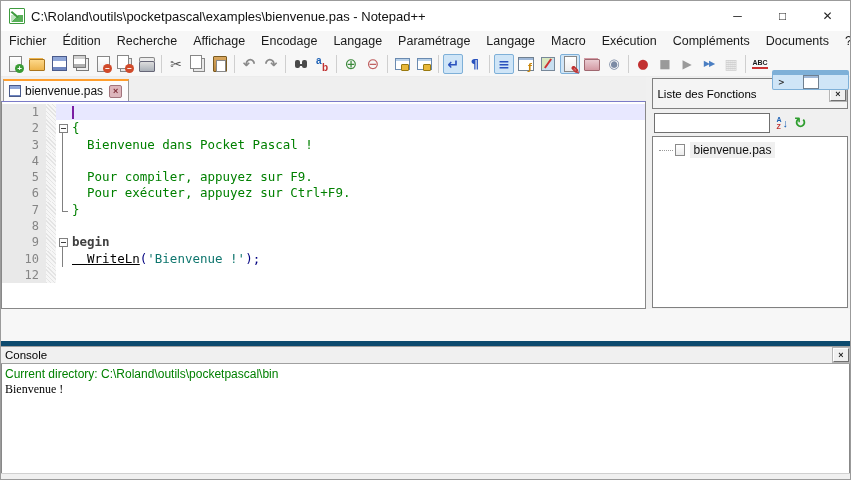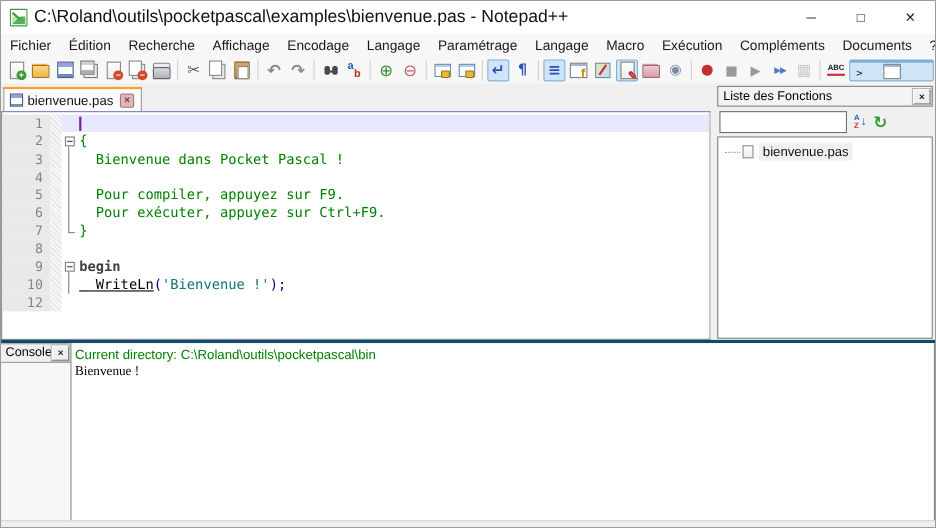--- a/index.html
+++ b/index.html
@@ -4,21 +4,21 @@
 <style>
   * { margin:0; padding:0; box-sizing:border-box; }
   html,body { width:851px; height:480px; font-family:"Liberation Sans","DejaVu Sans",sans-serif; background:#fff; }
   .win { width:851px; height:480px; border:1px solid #9b9b9b; display:flex; flex-direction:column; background:#f7f7f7; overflow:hidden; }
 
   
   .titlebar { height:30px; background:#fff; display:flex; align-items:center; flex:none; }
   .npp-icon { width:16px; height:16px; margin:0 6px 0 8px; position:relative; background:#fff; border:1px solid #3e9b3e; border-radius:1px; flex:none; }
   .npp-icon::before { content:""; position:absolute; left:1px; right:1px; bottom:1px; height:7px; background:linear-gradient(135deg,#bfe3bf 0 40%,#58b058 40%); }
   .npp-icon::after { content:""; position:absolute; left:2px; top:2px; width:9px; height:2px; background:#3e9b3e; transform:rotate(40deg); transform-origin:left top; }
-  .title-text { font-size:16px; color:#111; }
+  .title-text { font-size:13px; color:#111; }
   .title-sp { flex:1; }
   .winbtn { width:45px; height:30px; display:flex; align-items:center; justify-content:center; font-size:12px; color:#222; cursor:default; }
 
   
   .menubar { height:20px; display:flex; align-items:center; background:#f7f7f7; font-size:12.5px; color:#1a1a1a; flex:none; }
   .menu-item { padding:2px 8px; }
   .menu-sp { flex:1; }
   .menu-x { padding:2px 12px; font-size:12px; }
 
   
@@ -74,37 +74,37 @@
   .f-mid::before { content:""; position:absolute; left:6px; top:0; bottom:0; width:1px; background:#808080; }
   .f-end::before { content:""; position:absolute; left:6px; top:0; height:9px; width:1px; background:#808080; }
   .f-end::after { content:""; position:absolute; left:6px; top:9px; width:6px; height:1px; background:#808080; }
   .codecell { flex:1; white-space:pre; padding-left:2px; }
   .cur .fold-cell, .cur .codecell { background:#e8e8ff; }
   .caret { display:inline-block; width:2px; height:13px; background:#7a1fa2; vertical-align:text-bottom; }
   .c-com { color:#008000; } .c-kw { color:#404040; font-weight:bold;text-align:center; } .c-str { color:#0f766e; } .c-op { color:#000080; } .c-id { color:#000;text-decoration:underline; }
 
   
   .side { width:200px; background:#f0f0f0; display:flex; flex-direction:column; padding:1px 2px; }
-  .side-hd { height:19px; border:1px solid #808080; background:#f4f4f4; display:flex; align-items:center; font-size:11.5px; padding-left:4px; flex:none; }
+  .side-hd { height:31px; border:1px solid #808080; background:#f4f4f4; display:flex; align-items:center; font-size:11.5px; padding-left:4px; flex:none; }
   .panel-x { width:16px; height:14px; margin-left:auto; margin-right:1px; background:#f0f0f0; border:1px solid; border-color:#fff #707070 #707070 #fff; outline:1px solid #b5b5b5; font:bold 9px/12px "Liberation Sans",sans-serif; text-align:center; color:#222; }
   .side-search { height:27px; display:flex; align-items:center; gap:6px; padding:0 2px; flex:none; }
   .fn-search { width:116px; height:20px; border:1px solid #707070; background:#fff; font-size:12px; padding:0 3px; }
   .az-btn { display:flex; align-items:center; gap:1px; }
   .az-col { display:flex; flex-direction:column; font:bold 7px/7px "Liberation Sans",sans-serif; }
   .az-a { color:#1a5fb4; } .az-z { color:#c03030; }
   .az-arrow { color:#1a5fb4; font-size:11px; }
   .refresh-btn { color:#2f9e2f; font-weight:bold; font-size:15px; font-family:"DejaVu Sans",sans-serif; }
   .tree { flex:1; border:1px solid #808080; background:#fff; padding:4px 2px; overflow:hidden; }
   .tree-item { display:flex; align-items:center; height:18px; font-size:12px; color:#111; }
   .tree-dots { width:14px; border-top:1px dotted #9a9a9a; margin:0 2px 0 4px; flex:none; }
   .doc-mini { width:10px; height:12px; background:linear-gradient(#fff,#ececec); border:1px solid #8a8a8a; margin-right:5px; flex:none; }
   .tree-label { background:#f0f0f0; padding:1px 3px; }
 
   
-  .console { flex:1; display:flex; flex-direction:row; border-top:3px solid #0c4a6e; }
+  .console { flex:1; display:flex; flex-direction:column; border-top:5px solid #0c4a6e;margin-top:32px; }
   .console-hd { height:18px; background:#f0f0f0; border:1px solid #a0a0a0; border-left:none; border-right:none; display:flex; align-items:center; font-size:11.5px; padding-left:4px; flex:none; }
   .console-out { flex:1; background:#fff; border-left:1px solid #888; border-right:1px solid #888; font-size:12px; line-height:15px; padding:3px 0 0 3px; overflow:hidden; }
   .cl-green { color:#008000; } .cl-black { color:#000;font-family:Liberation Serif, serif; }
   .bottom-strip { height:6px; background:#f0f0f0; border-top:1px solid #d0d0d0; flex:none; }
 </style>
 </head>
 <body>
 
 <div class="win">
 

